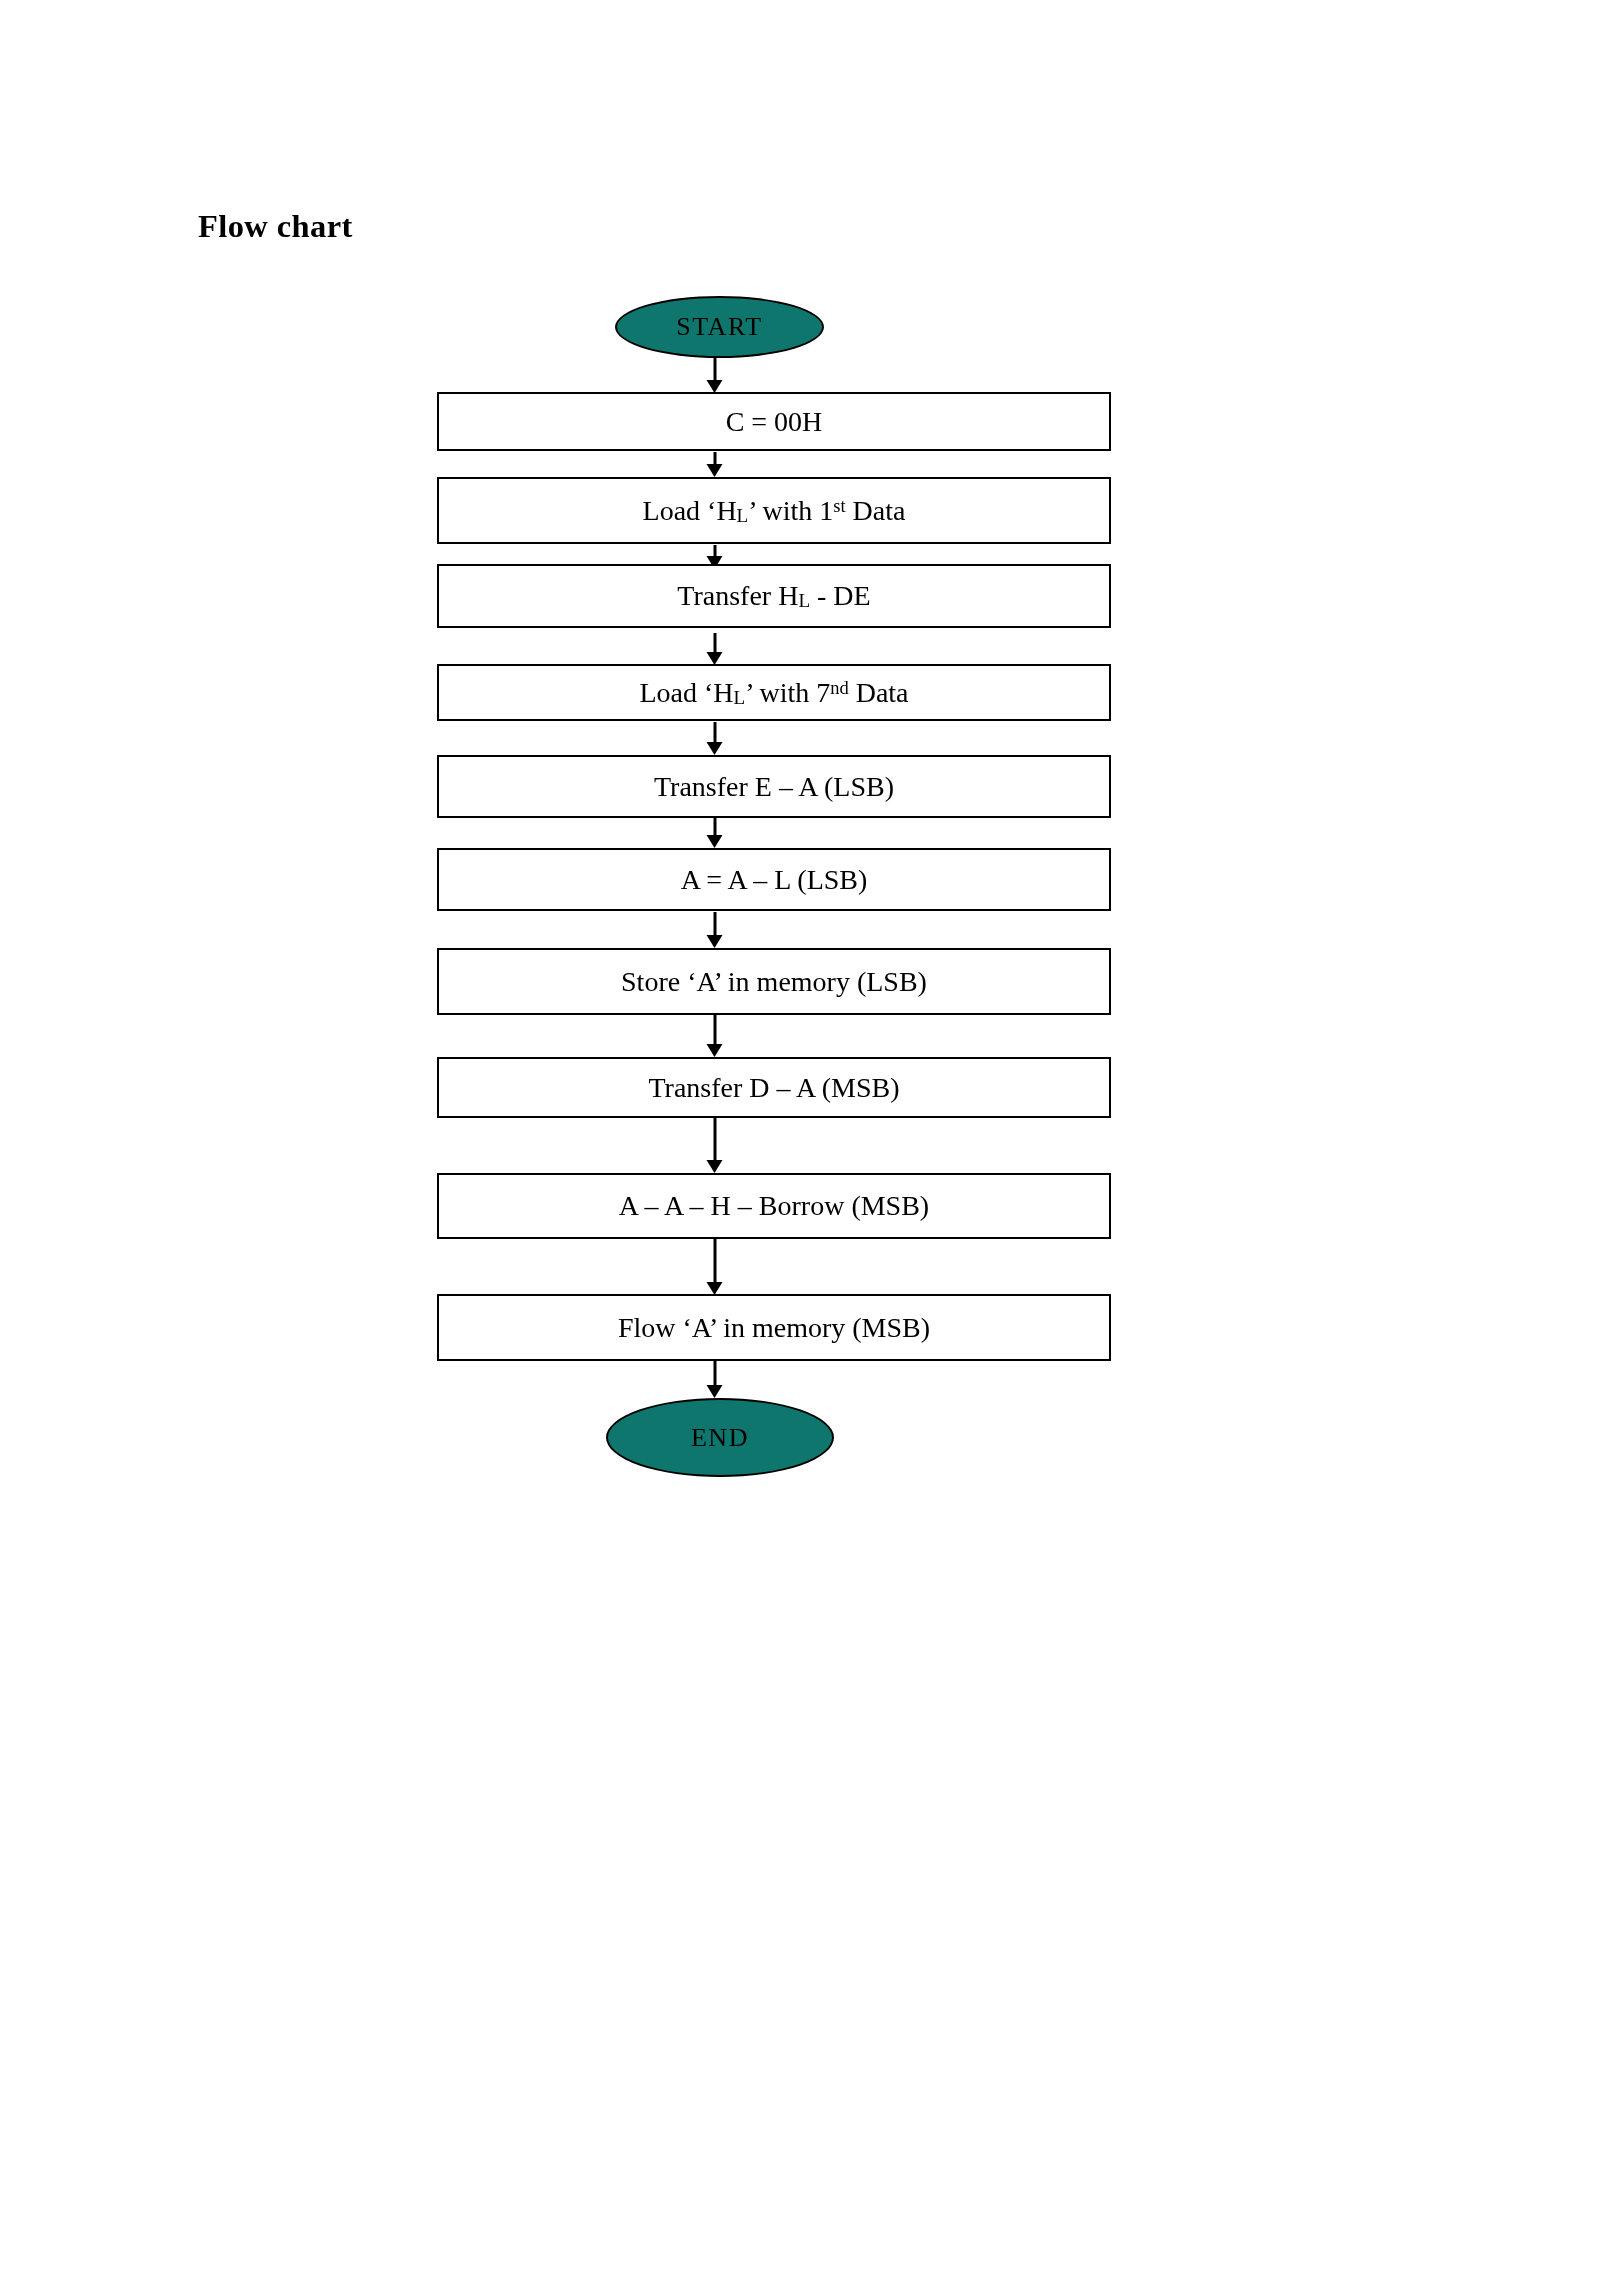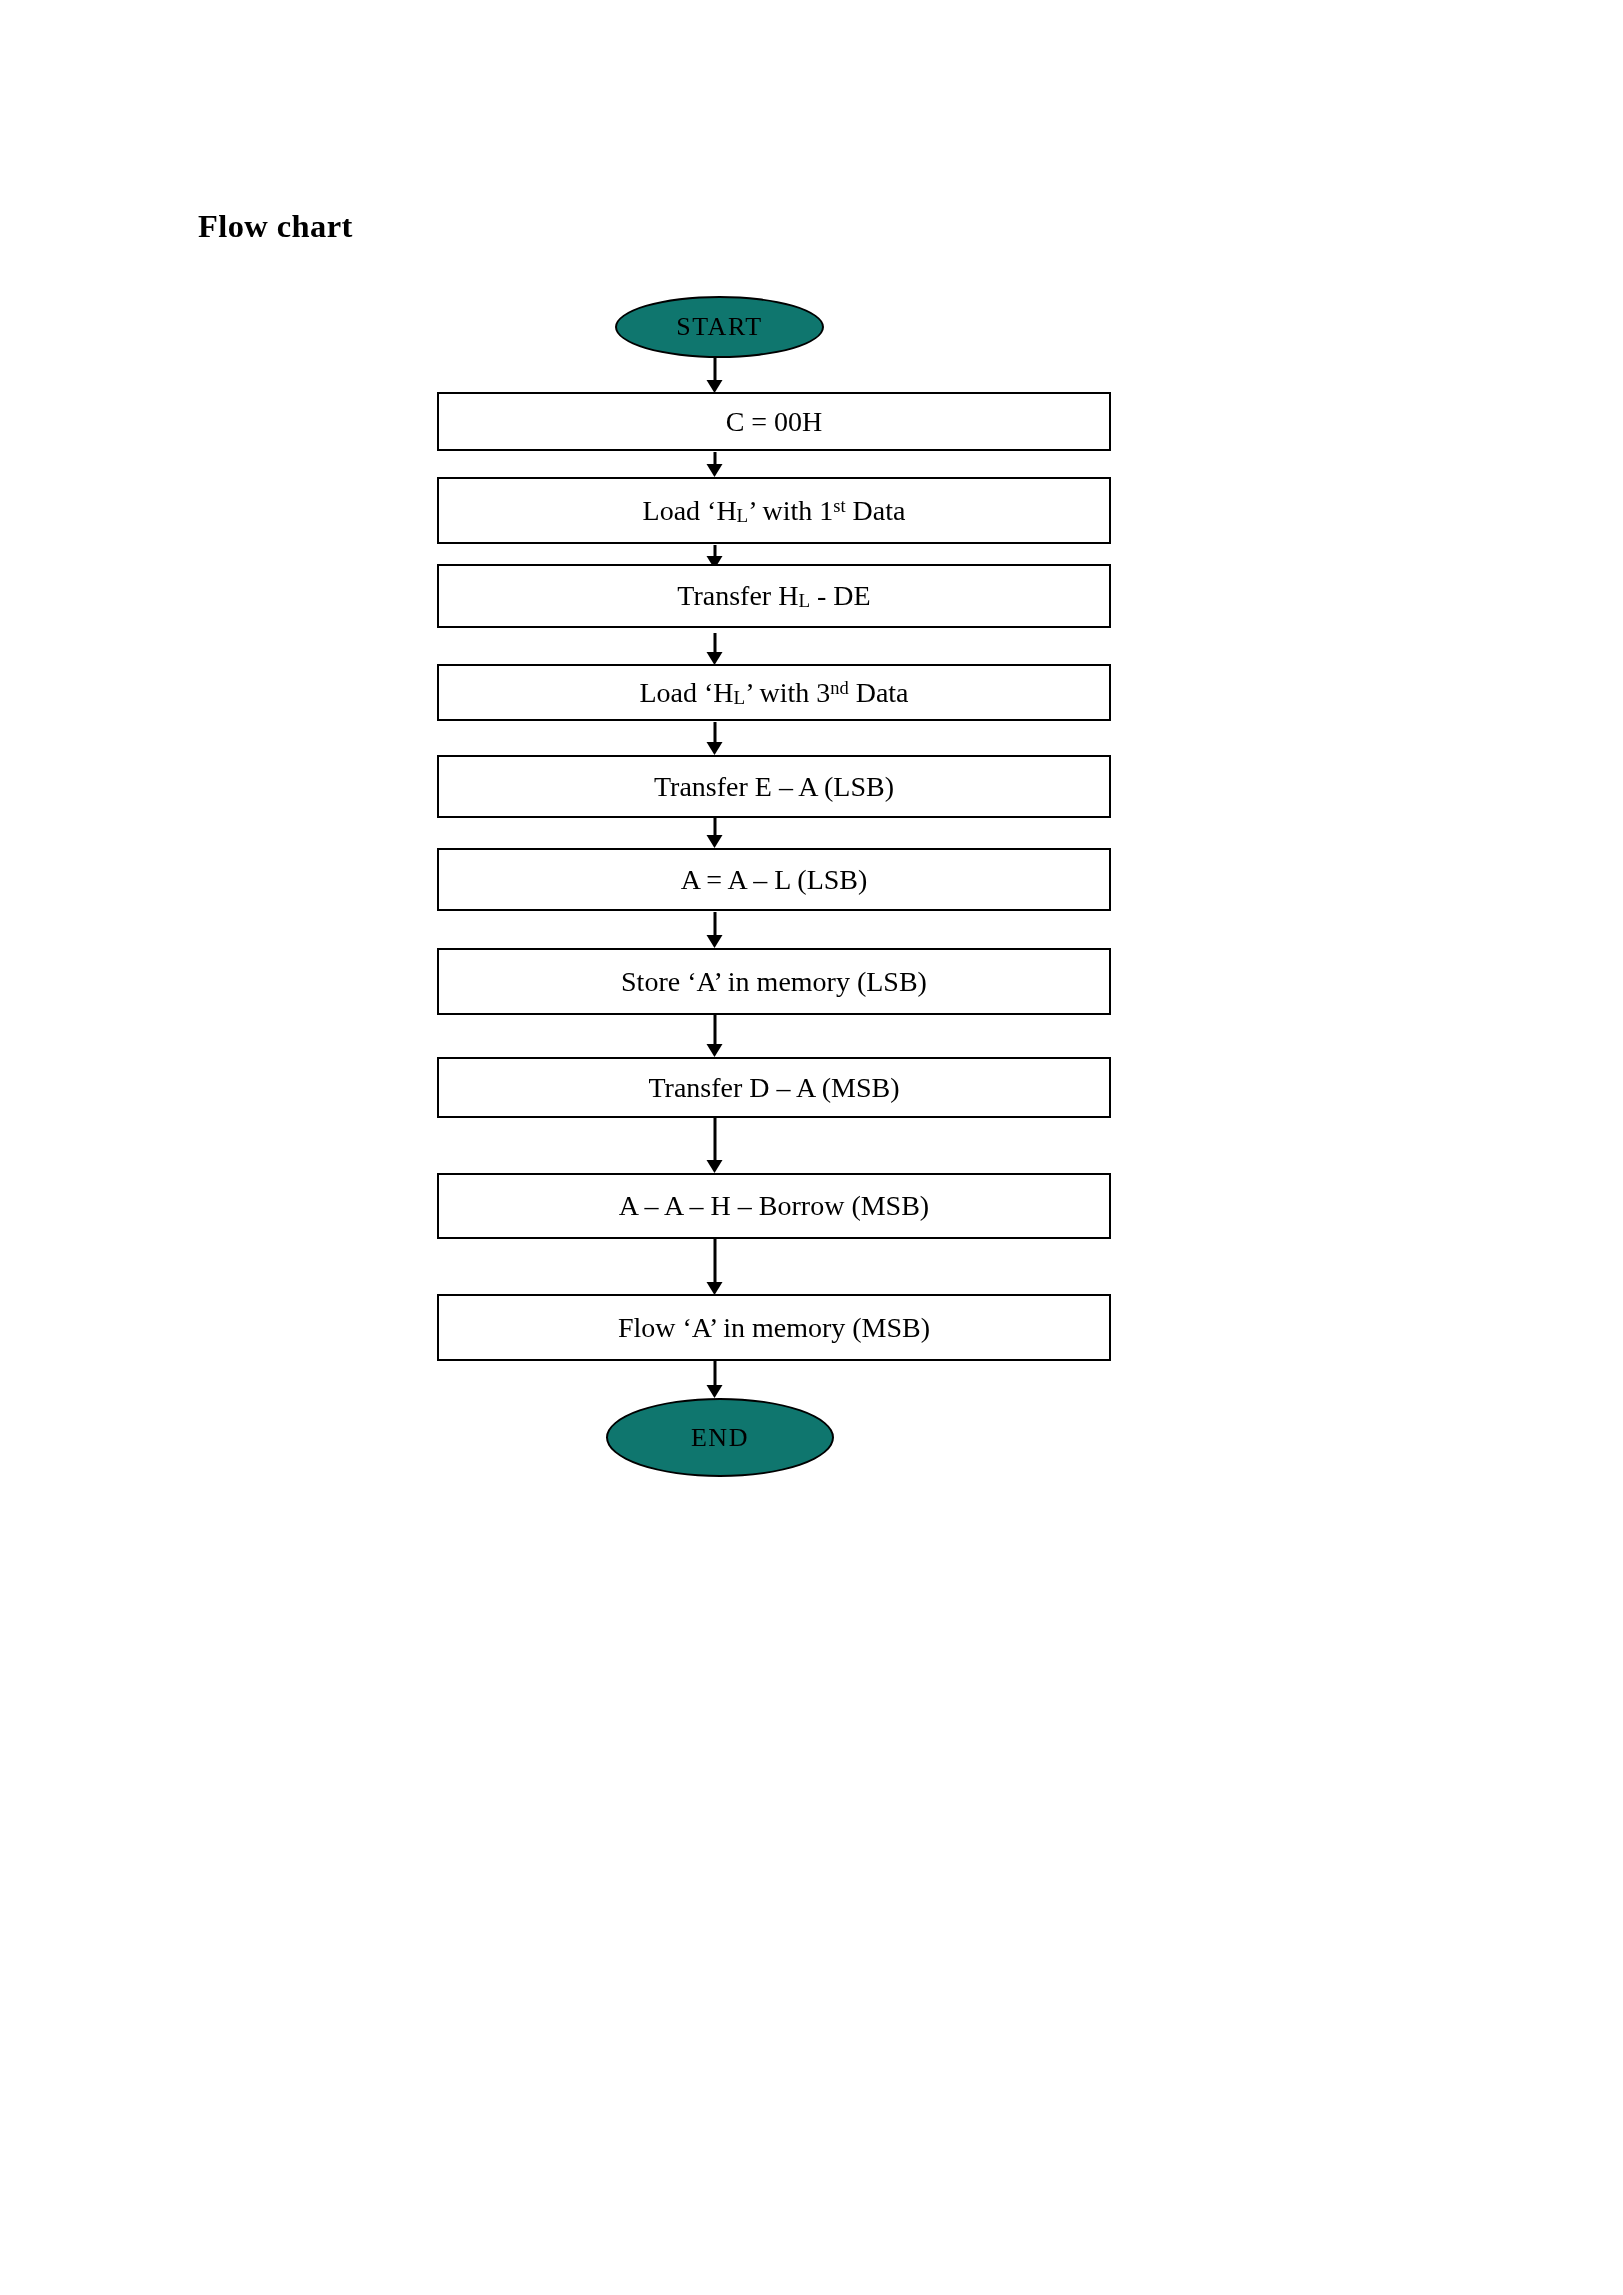--- a/index.html
+++ b/index.html
@@ -115,21 +115,21 @@
     <div class="process" style="top:564px;height:64px">
       <span><span>Transfer H</span><span class="sb">L</span><span> - DE</span></span>
     </div>
 
     <div class="arrow" style="top:633px;height:32px">
       <i class="shaft"></i>
       <i class="head"></i>
     </div>
 
     <div class="process" style="top:664px;height:57px">
-      <span><span>Load ‘H</span><span class="sb">L</span><span>’ with 3</span><span class="sp">nd</span><span> Data</span></span>
+      <span><span>Load ‘H</span><span class="sb">L</span><span>’ with 7</span><span class="sp">nd</span><span> Data</span></span>
     </div>
 
     <div class="arrow" style="top:722px;height:33px">
       <i class="shaft"></i>
       <i class="head"></i>
     </div>
 
     <div class="process" style="top:755px;height:63px">
       <span>Transfer E – A (LSB)</span>
     </div>

